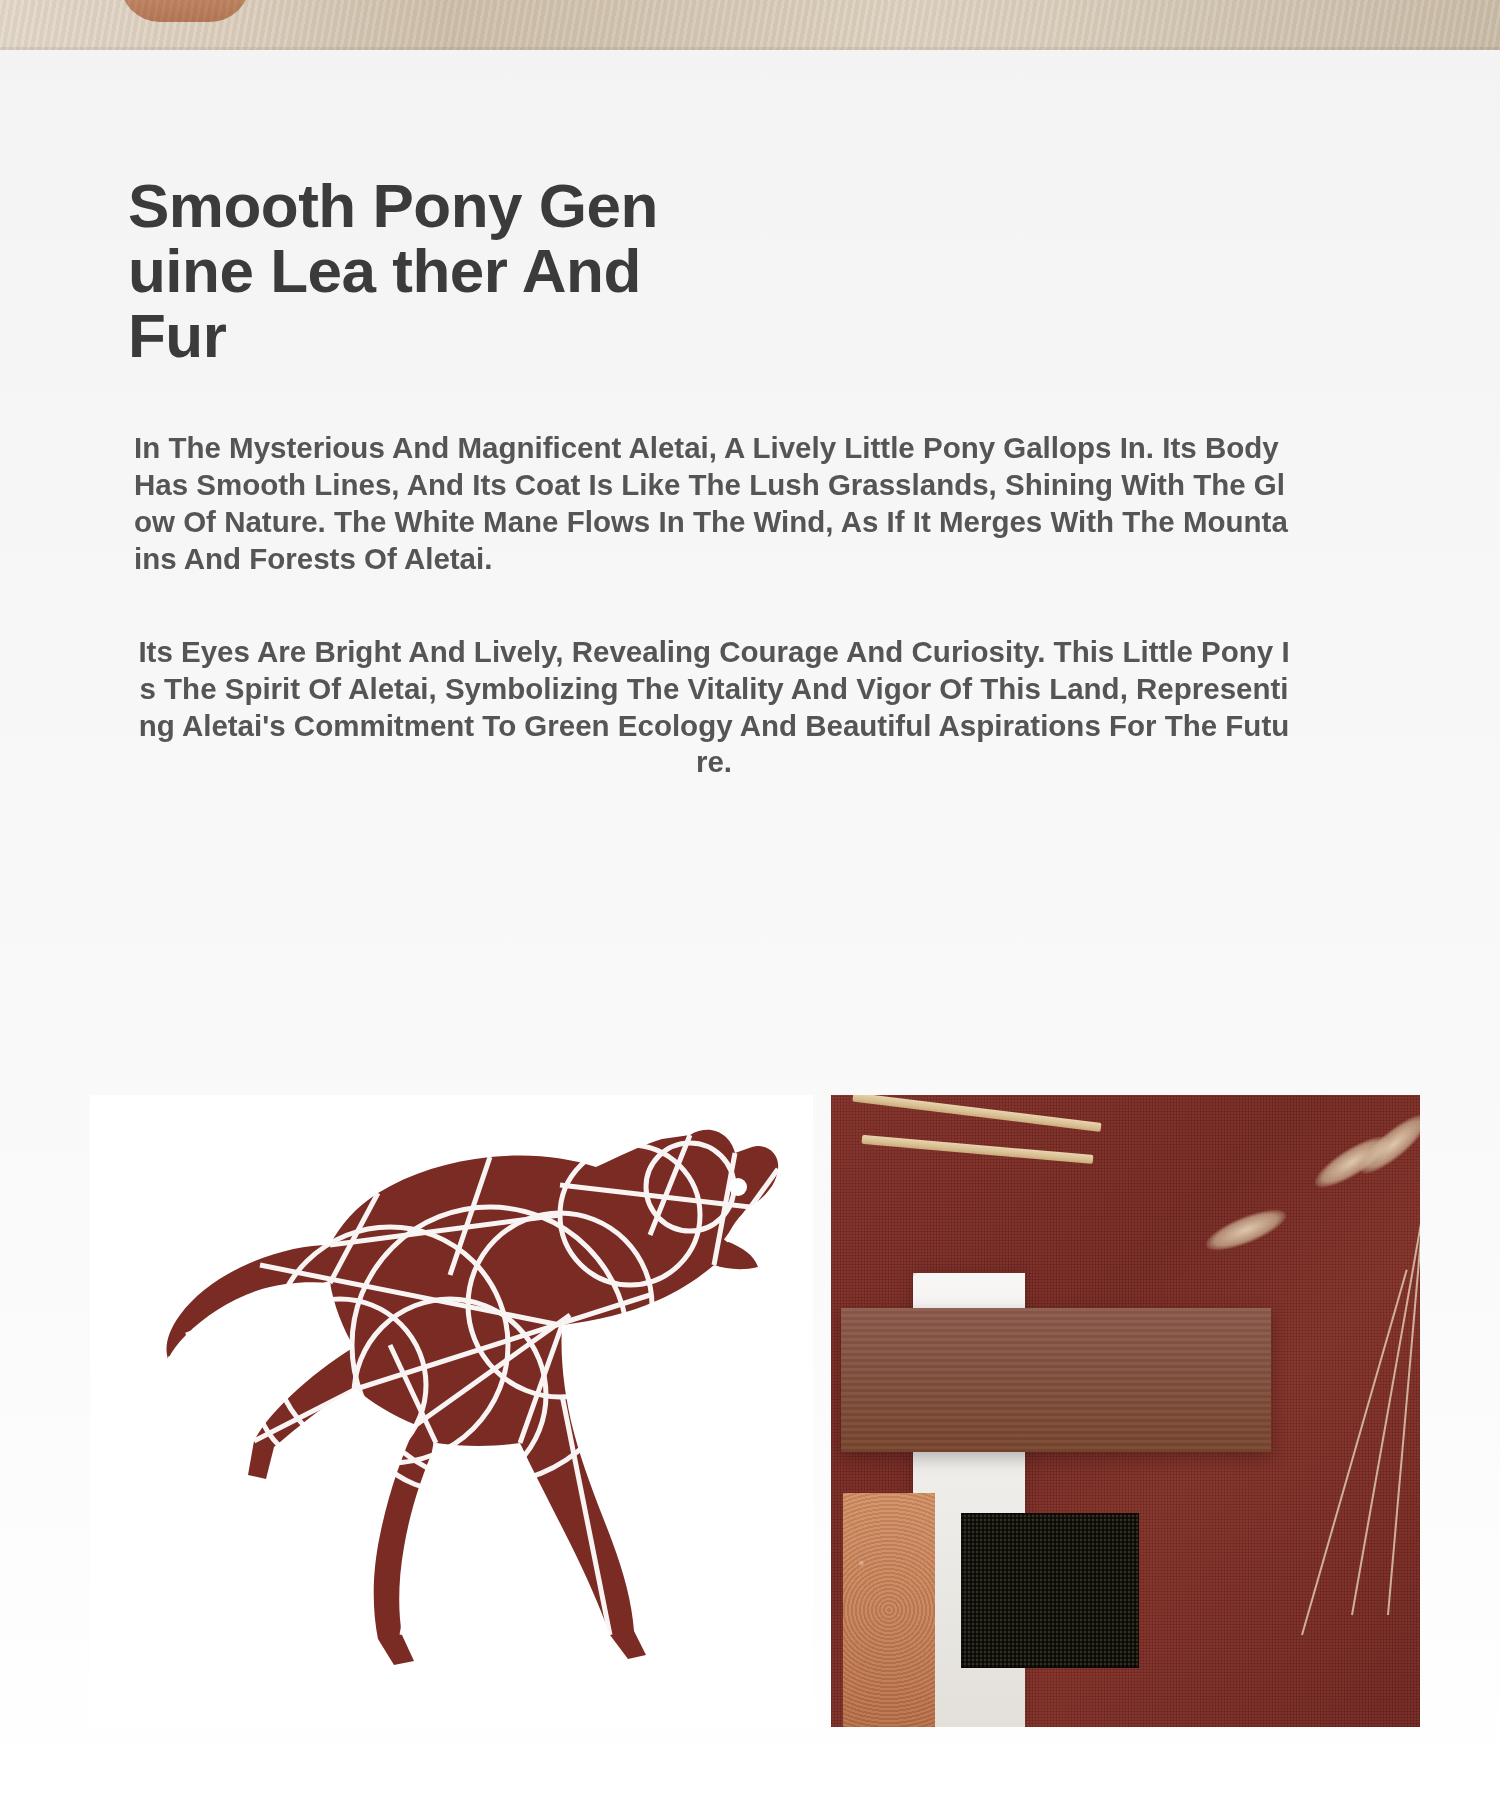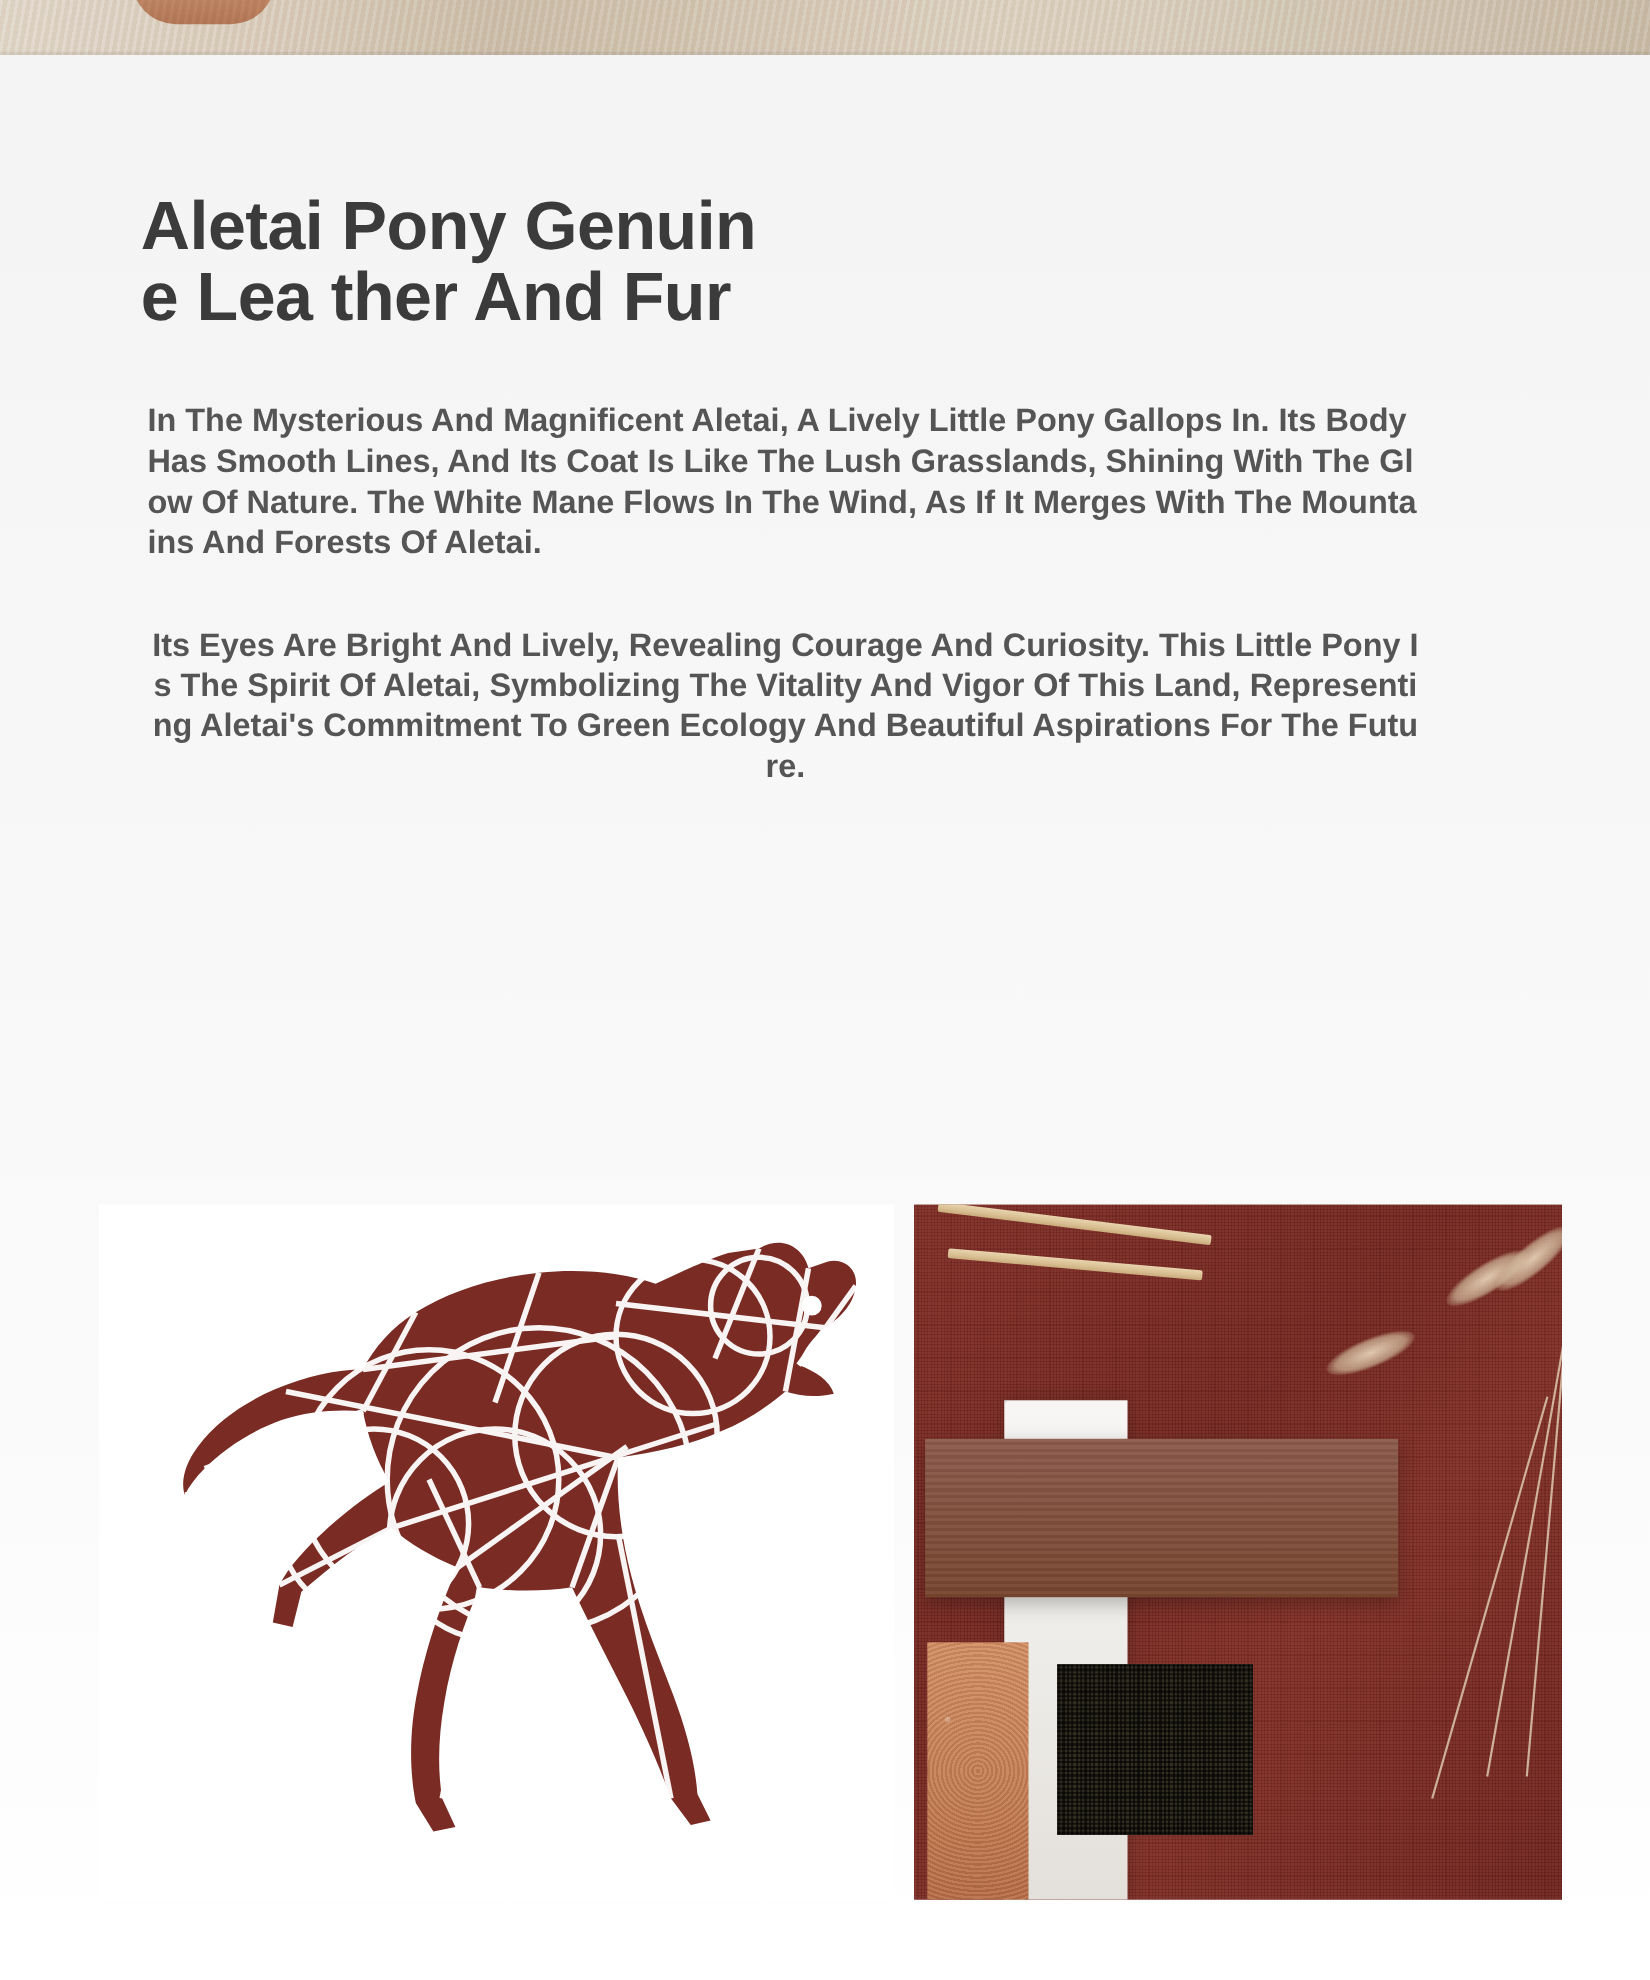--- a/index.html
+++ b/index.html
@@ -187,21 +187,21 @@
 
   <div class="top-strip">
     <div class="skin"></div>
     <div class="skin2"></div>
     <div class="fur"></div>
     <div class="edge"></div>
   </div>
 
   <div class="content">
 
-    <h1 class="title">Aletai Pony Genuine Lea ther And Fur</h1>
+    <h1 class="title">Smooth Pony Genuine Lea ther And Fur</h1>
 
     <div class="body-wrap">
       <p class="para">In The Mysterious And Magnificent Aletai, A Lively Little Pony Gallops In. Its Body Has Smooth Lines, And Its Coat Is Like The Lush Grasslands, Shining With The Glow Of Nature. The White Mane Flows In The Wind, As If It Merges With The Mountains And Forests Of Aletai.</p>
       <p class="para">Its Eyes Are Bright And Lively, Revealing Courage And Curiosity. This Little Pony Is The Spirit Of Aletai, Symbolizing The Vitality And Vigor Of This Land, Representing Aletai's Commitment To Green Ecology And Beautiful Aspirations For The Future.</p>
     </div>
 
   </div>
 
   <div class="images">
 

